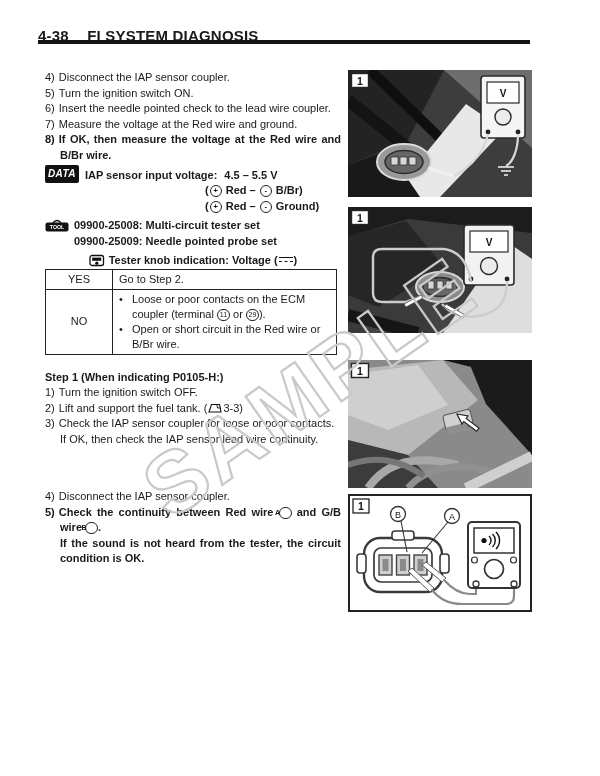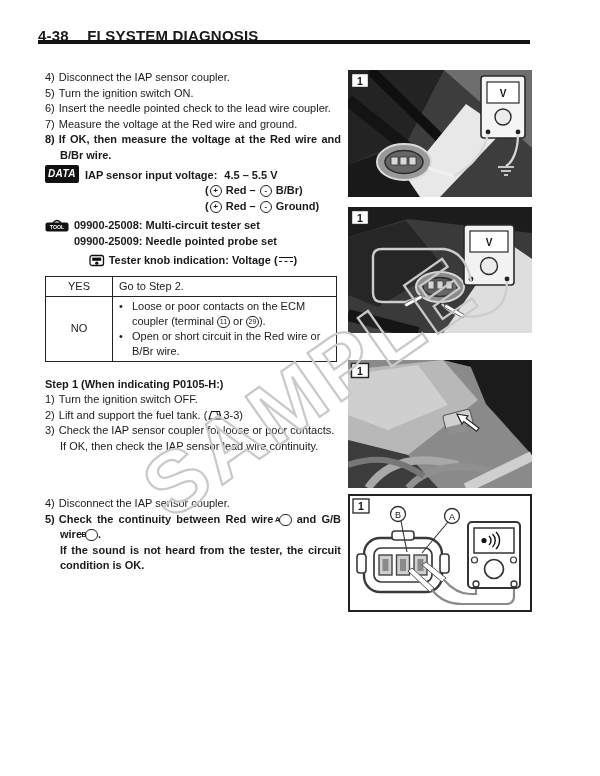--- a/index.html
+++ b/index.html
@@ -31,21 +31,21 @@
   .tools{margin-top:4px;font-weight:bold;}
   .t2{padding-left:29px;}
   .tool-icon{vertical-align:-3px;margin-right:5px;}
   .tester-row{margin-top:4px;font-weight:bold;text-align:center;}
   .tester-icon{vertical-align:-2.5px;margin-right:4px;}
   .dcsym{display:inline-block;width:14px;height:9px;position:relative;margin:0 1px;}
   .dcsym::before{content:"";position:absolute;left:0;right:0;top:1.5px;border-top:1.6px solid #111;}
   .dcsym::after{content:"";position:absolute;left:0;right:0;top:6px;border-top:1.6px dashed #111;}
   .question{margin-top:2px;padding-left:10px;}
   
-  .dtable{border-collapse:collapse;margin-top:7px;width:292px;border-radius:29px;}
+  .dtable{border-collapse:collapse;margin-top:0;width:292px;border-radius:29px;}
   .dtable td{border:1.5px solid #222;font-size:11px;line-height:15px;padding:2px 6px;
              vertical-align:middle;}
   .dtable td.key{width:54px;text-align:center;}
   .bullet{display:flex;}
   .bdot{width:13px;flex:none;}
   .btext{flex:1;}
   
   .step1-head{margin-top:15px;font-weight:bold;}
   .block2{margin-top:42px;}
   .ref-icon{vertical-align:-1px;margin:0 1px;}

